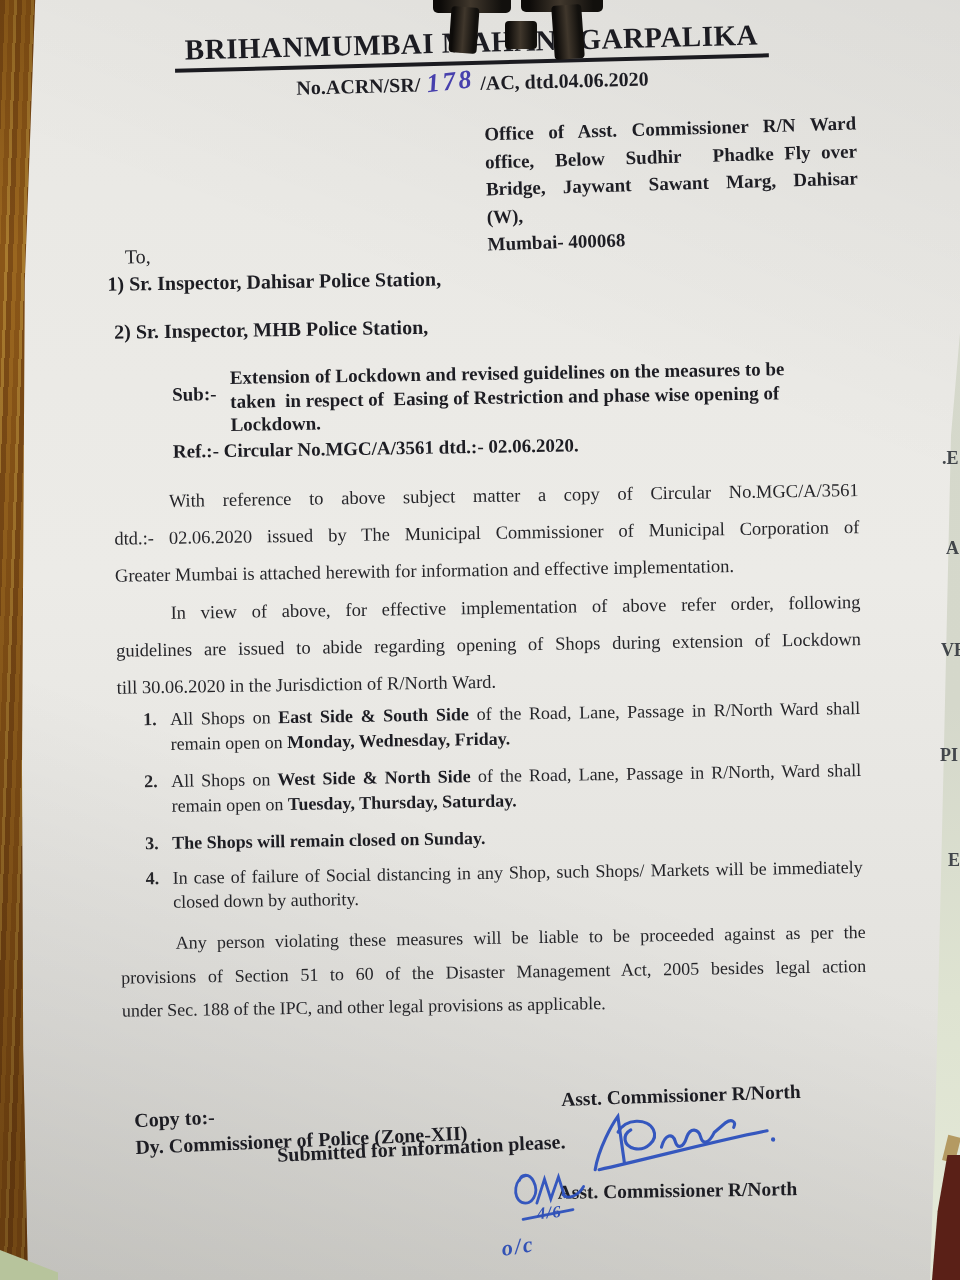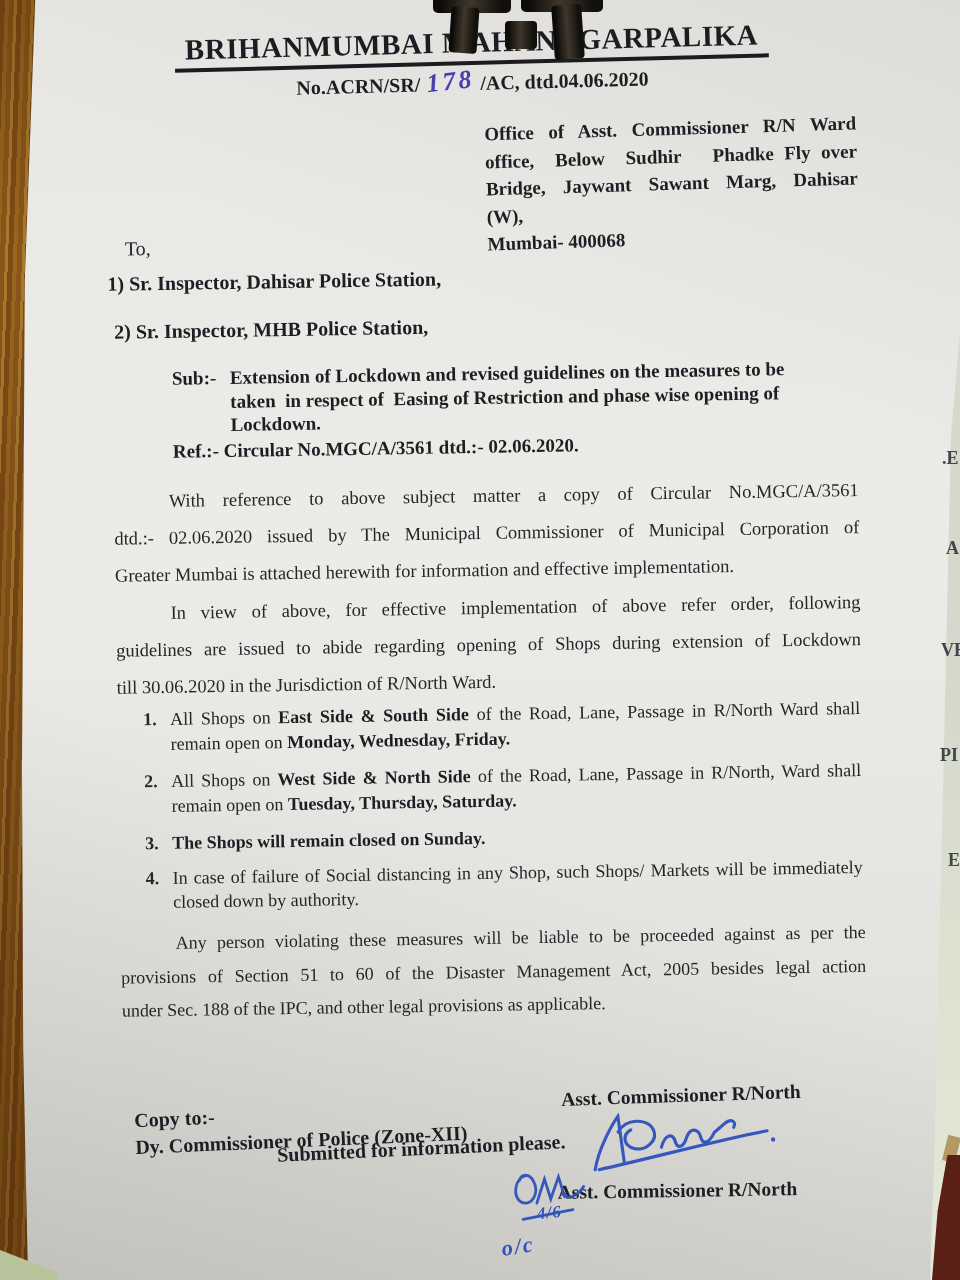--- a/index.html
+++ b/index.html
@@ -20,28 +20,28 @@
          border-bottom:4px solid #1b1b20;padding:0 10px 2px 10px;}
   .refline{margin-top:2px;font-weight:bold;font-size:20px;color:#1d1d23;}
   .hand{color:#4740ad;font-style:italic;font-weight:bold;font-size:26px;letter-spacing:3px;
         display:inline-block;transform:rotate(-5deg);position:relative;top:-1px;padding:0 6px;}
 
   
   .address{position:absolute;top:118px;left:492px;width:372px;font-weight:bold;font-size:19px;
            line-height:27.5px;color:#1e1e24;transform:rotate(-0.8deg);}
   .address .jl{text-align:justify;text-align-last:justify;}
 
-  .to{position:absolute;top:232px;left:130px;font-size:20px;}
+  .to{position:absolute;top:240px;left:130px;font-size:20px;}
   .r1{position:absolute;top:267px;left:112px;font-weight:bold;font-size:20px;color:#1d1d23;}
   .r2{position:absolute;top:315px;left:118px;font-weight:bold;font-size:20px;color:#1d1d23;}
 
   
   .sub{position:absolute;top:362px;left:175px;width:690px;font-weight:bold;font-size:19px;
        line-height:23.5px;color:#1d1d23;}
-  .sublabel{position:absolute;left:0;top:0;}
+  .sublabel{position:absolute;left:0;top:16px;}
   .sublines{margin-left:58px;width:640px;}
   .refrow{position:absolute;top:436px;left:175px;font-weight:bold;font-size:19px;color:#1d1d23;}
 
   
   .para{position:absolute;left:115px;width:745px;font-size:18.5px;}
   .p1{top:478px;line-height:37px;}
   .p2{top:590px;line-height:37px;}
   .p3{top:922px;line-height:33.5px;font-size:18px;}
   .jl{text-align:justify;text-align-last:justify;}
   .ind{padding-left:55px;}

